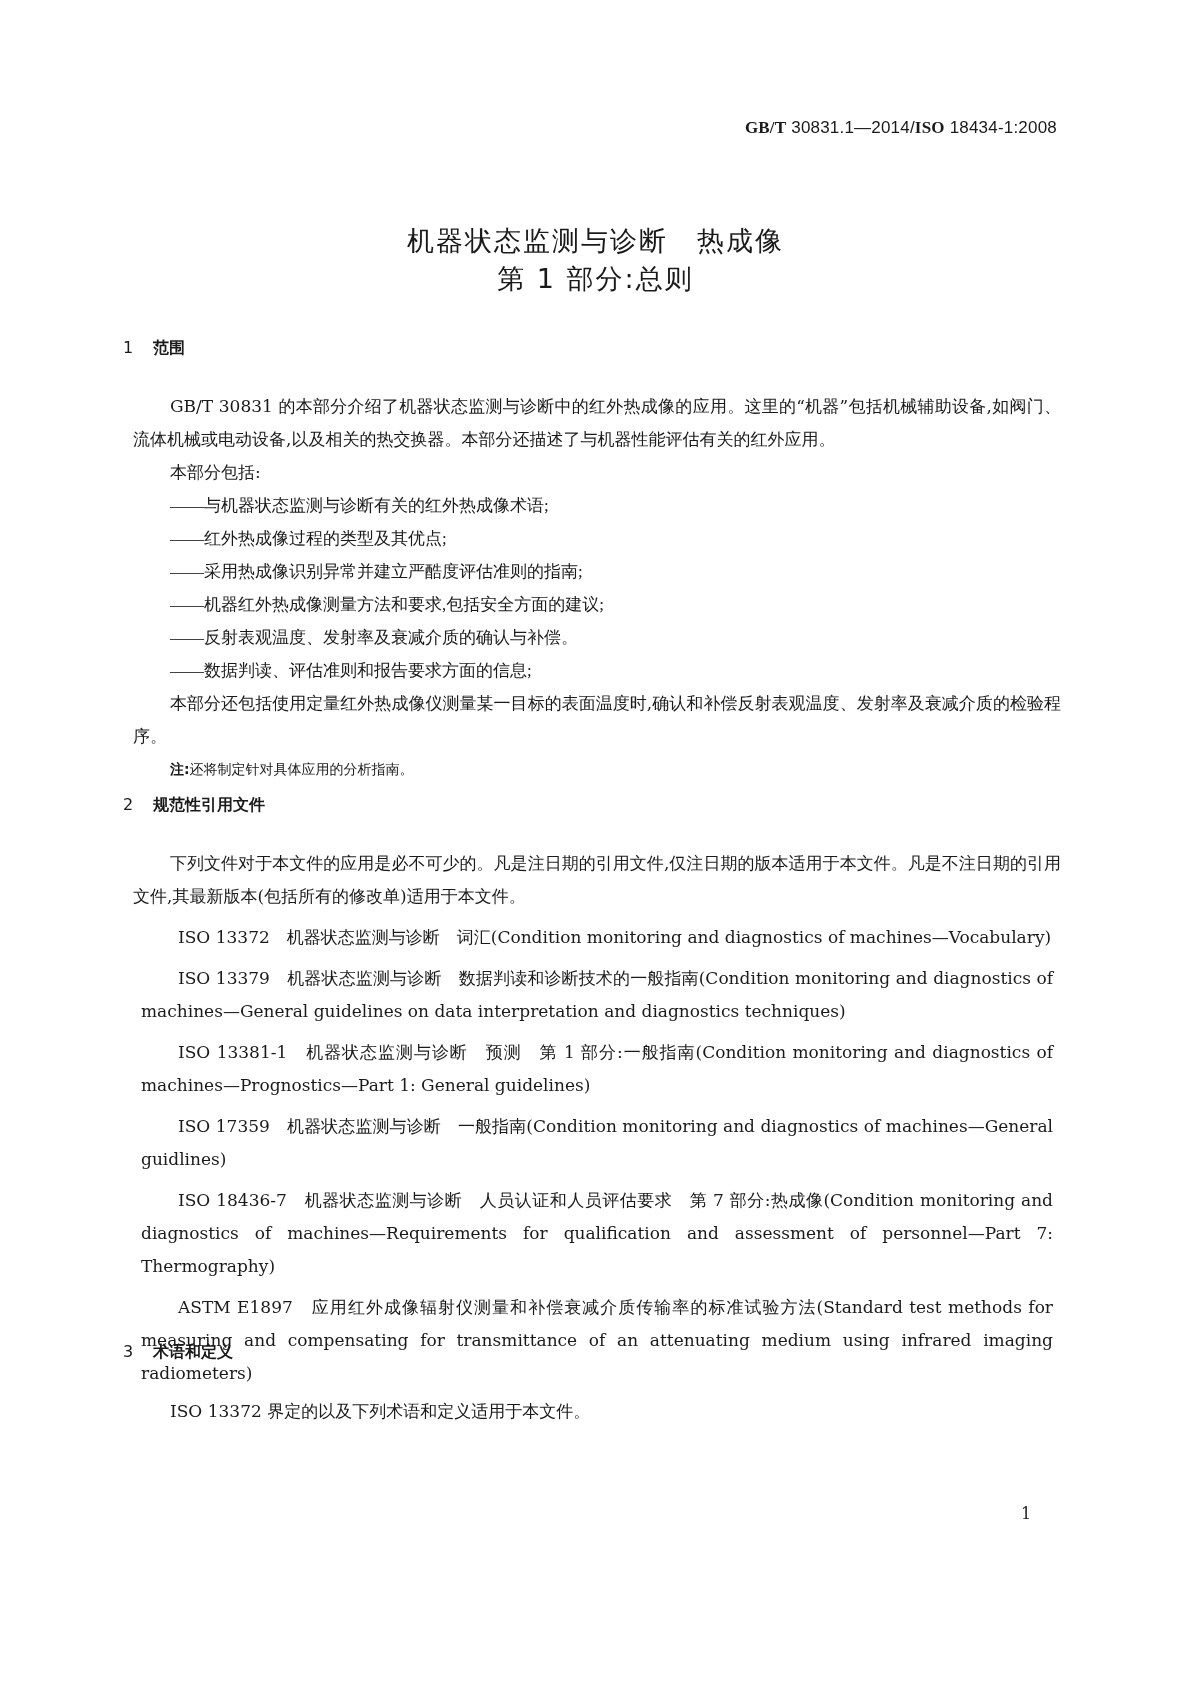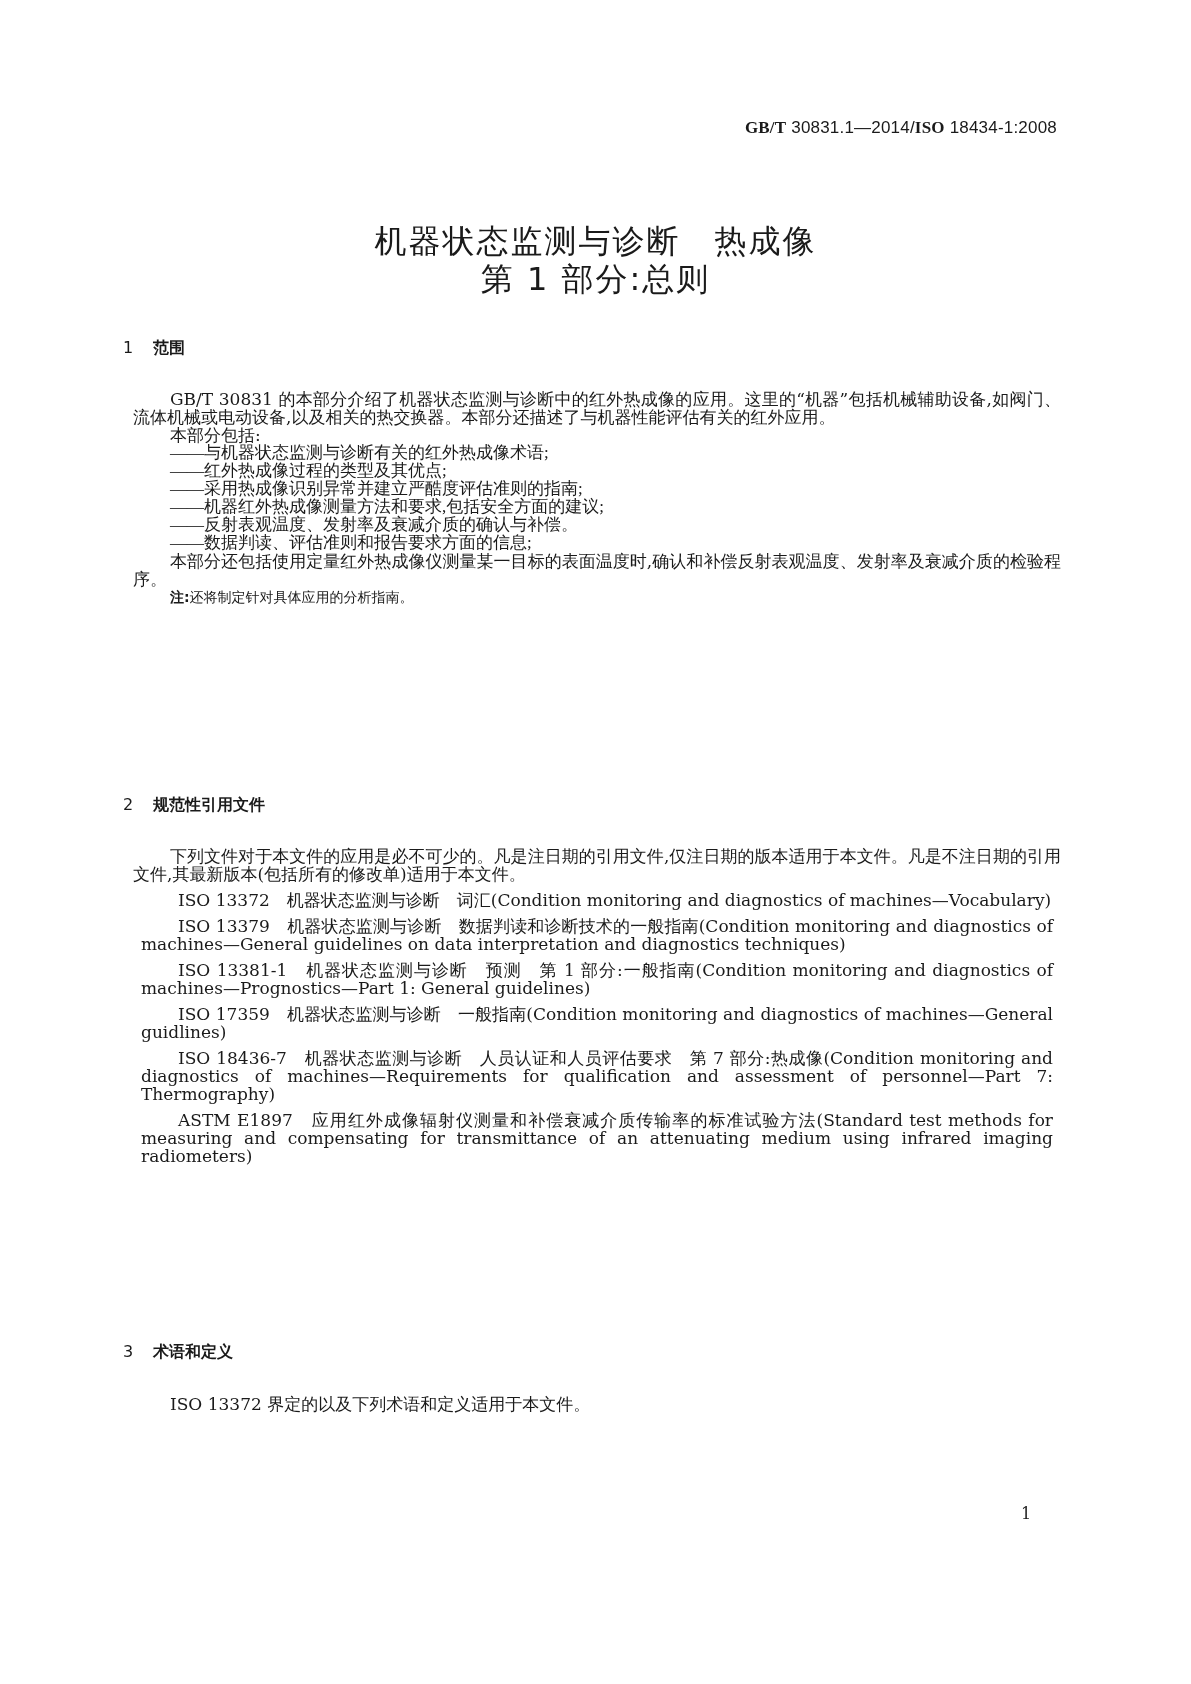--- a/index.html
+++ b/index.html
@@ -2,26 +2,26 @@
 <html><head>
 <meta charset="utf-8">
 <style>
   html, body { margin:0; padding:0; background:#ffffff; }
   body { width:1191px; height:1684px; position:relative; overflow:hidden;
          font-family:"DejaVu Serif", "Liberation Serif", serif; color:#1a1a1a; }
   .header { position:absolute; top:118px; right:134px; font-size:17px; letter-spacing:0.2px;
             font-family:"Liberation Sans", sans-serif; }
   .header b { font-family:"Liberation Serif", serif; font-weight:bold; }
   .title { position:absolute; top:222px; left:0; width:1191px; text-align:center;
-           font-family:"DejaVu Sans", sans-serif; font-size:32px; line-height:38px; }
+           font-family:"DejaVu Sans", sans-serif; font-size:27px; line-height:38px; }
   .title div { letter-spacing:2px; }
   .h { position:absolute; left:123px; font-family:"DejaVu Sans", sans-serif;
        font-weight:bold; font-size:16px; }
   .h .num { display:inline-block; width:30px; font-weight:normal; }
-  .p { position:absolute; left:133px; width:928px; font-size:17px; line-height:18px;
+  .p { position:absolute; left:133px; width:928px; font-size:17px; line-height:33px;
        text-align:justify; text-align-last:left; }
   .indent { text-indent:37px; }
   .dash { padding-left:37px;font-family:Liberation Serif, serif; }
   .note { font-size:14px; padding-left:37px; }
   .note b { font-family:"DejaVu Sans", sans-serif; }
   .ref { margin:8px; }
   .pagenum { position:absolute; top:1504px; left:1021px; font-size:16px; }
 </style>
 </head>
 <body>

